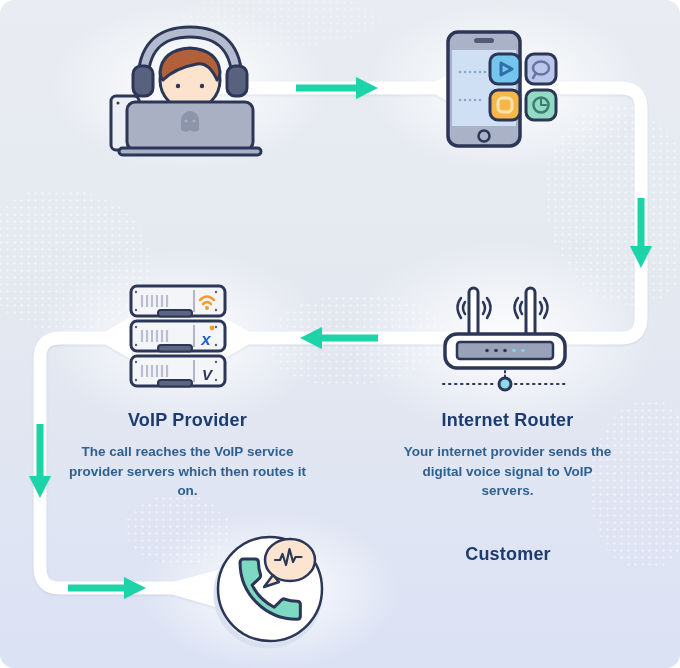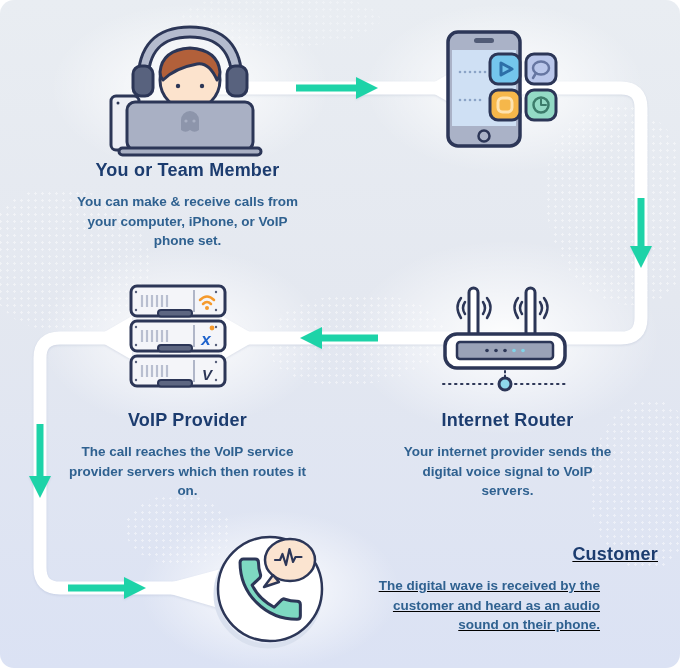--- a/index.html
+++ b/index.html
@@ -9,21 +9,21 @@
   .map-patch{position:absolute;
         background-image:radial-gradient(rgba(255,255,255,.6) 1.3px, rgba(255,255,255,0) 1.4px);
         background-size:7px 7px;opacity:.75;}
   .glow{position:absolute;background:radial-gradient(closest-side,rgba(255,255,255,.95),rgba(255,255,255,0));}
   .layer{position:absolute;left:0;top:0;}
   #connectors{filter:drop-shadow(0 1px 1px rgba(70,90,140,.14));}
   .step{position:absolute;}
   .step h3{margin:0 0 11px 0;font-size:18px;font-weight:bold;color:#1c3c6f;letter-spacing:.2px;}
   .step p{margin:0 auto;font-size:13.5px;font-weight:bold;color:#2f6190;line-height:1.45;}
   .t-center{text-align:center;}
-  .t-left{text-align:right;text-decoration:underline;}
+  .t-left{text-align:center;}
   .w1 p{width:236px;} .w2 p{width:212px;} .w3 p{width:218px;} .w4 p{width:240px;} .w5 p{width:242px;margin:0;}
 </style>
 </head>
 <body>
 
 <div class="card">
 
   <div class="map-patch" style="left:-10px;top:190px;width:160px;height:140px;border-radius:40% 60% 55% 45%;"></div>
   <div class="map-patch" style="left:270px;top:295px;width:175px;height:90px;border-radius:50% 45% 60% 40%;"></div>
   <div class="map-patch" style="left:545px;top:105px;width:150px;height:200px;border-radius:45% 55% 40% 60%;"></div>
@@ -206,30 +206,25 @@
     <circle cx="83" cy="79" r="52" fill="none" stroke="#d9e0ee" stroke-width="5"></circle>
     <circle cx="85" cy="74" r="52" fill="#ffffff" stroke="#2c3657" stroke-width="2.5"></circle>
     <g transform="translate(45,34) scale(3.35)">
       <path d="M6.6 10.8c1.4 2.8 3.8 5.1 6.6 6.6l2.2-2.2c.3-.3.7-.4 1-.2 1.1.4 2.3.6 3.6.6.6 0 1 .4 1 1V20c0 .6-.4 1-1 1C10.6 21 3 13.4 3 4c0-.6.4-1 1-1h3.5c.6 0 1 .4 1 1 0 1.2.2 2.4.6 3.6.1.3 0 .7-.2 1l-2.3 2.2z" fill="#7ed9c2" stroke="#2c3657" stroke-width="0.9" stroke-linejoin="round"></path>
     </g>
     <ellipse cx="105" cy="45" rx="25" ry="21" fill="#fbe4d0" stroke="#2c3657" stroke-width="2.5"></ellipse>
     <path d="M88 60 l-9 12 l15 -5 z" fill="#fbe4d0" stroke="#2c3657" stroke-width="2.5" stroke-linejoin="round"></path>
     <path d="M90 45 h5 l2.5 -6 l3.5 11 l3.5 -16 l3.5 13 l2.5 -5 h6" fill="none" stroke="#2c3657" stroke-width="2.2" stroke-linecap="round" stroke-linejoin="round"></path>
   </svg>
 
-  <div class="step t-center w1" style="left:30px;top:160px;width:315px;">
-    <h3>You or Team Member</h3>
-    <p>You can make &amp; receive calls from your computer, iPhone, or VoIP phone set.</p>
-  </div>
   <div class="step t-center w3" style="left:350px;top:410px;width:315px;">
     <h3>Internet Router</h3>
     <p>Your internet provider sends the digital voice signal to VoIP servers.</p>
   </div>
   <div class="step t-center w4" style="left:30px;top:410px;width:315px;">
     <h3>VoIP Provider</h3>
     <p>The call reaches the VoIP service provider servers which then routes it on.</p>
   </div>
   <div class="step t-left w5" style="left:358px;top:544px;width:300px;">
     <h3>Customer</h3>
-    <p>The digital wave is received by the customer and heard as an audio sound on their phone.</p>
   </div>
 
 </div>
 
 </body></html>

